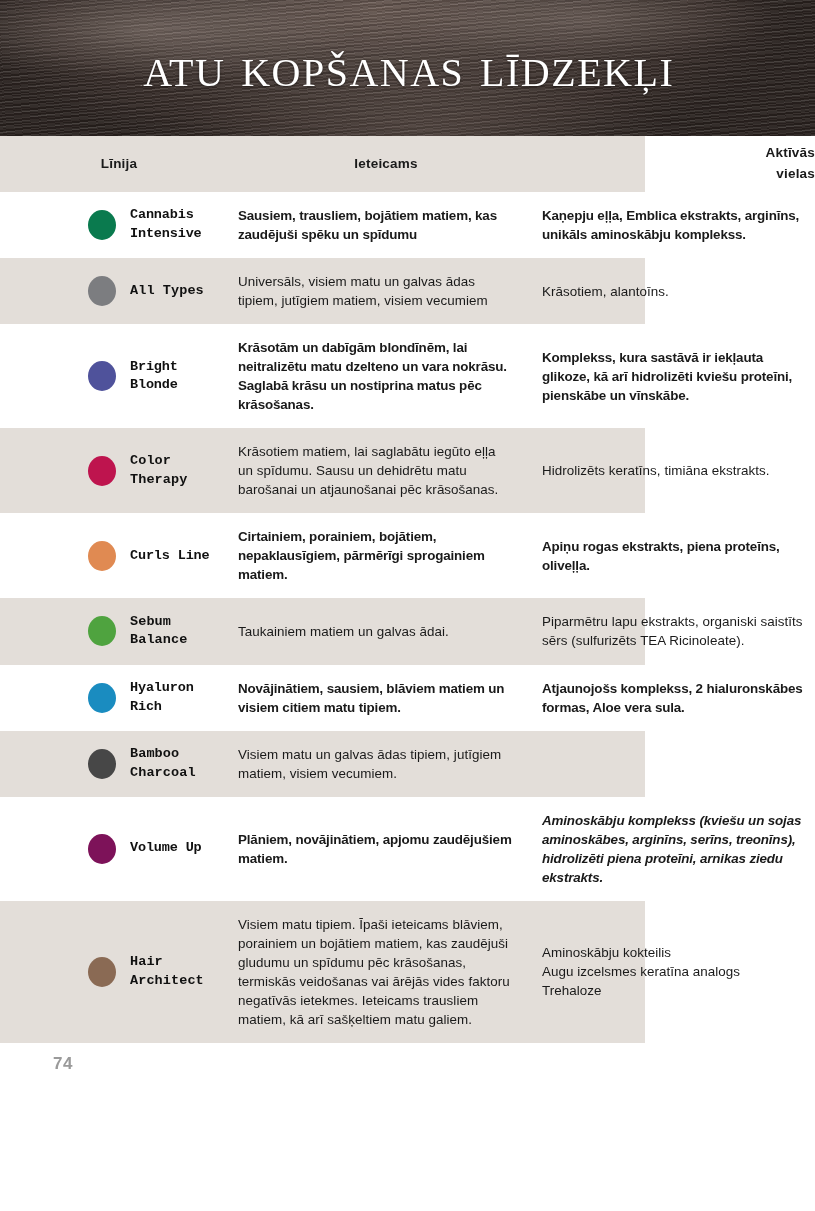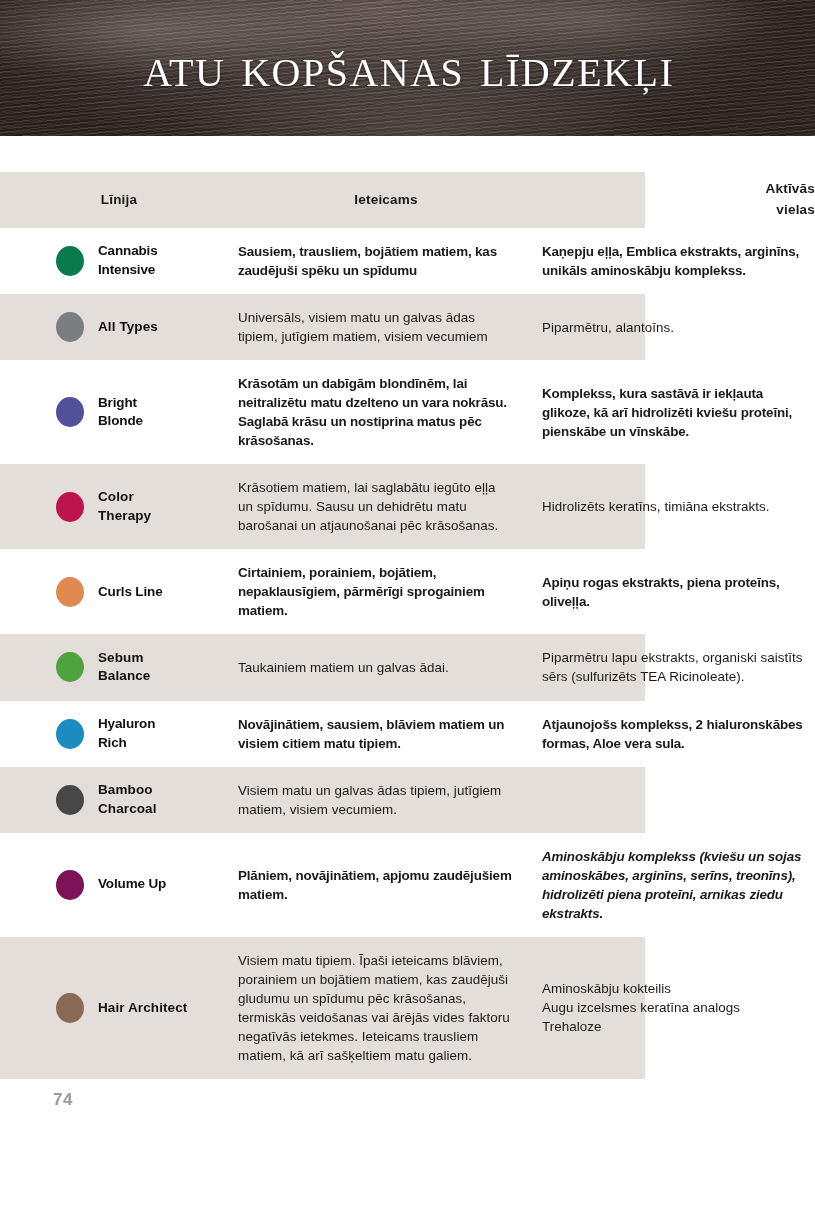--- a/index.html
+++ b/index.html
@@ -67,21 +67,20 @@
     text-transform: lowercase;
     white-space: nowrap;
     text-shadow: 0 1px 3px rgba(0,0,0,0.45);
   }
   .banner-title::first-letter { font-size: 1px; }
 
   
   .sheet {
     position: relative;
     width: 645px;
-    margin-top: 36px;
   }
   .thead {
     display: flex;
     background: #e3ded9;
     height: 56px;
     align-items: center;
   }
   .col-1 { width: 238px; flex: 0 0 238px; box-sizing: border-box; }
   .col-2 { width: 296px; flex: 0 0 296px; box-sizing: border-box; }
   .col-3 { width: 281px; flex: 0 0 281px; box-sizing: border-box; }
@@ -104,21 +103,22 @@
   .row.alt { background: #e3ded9; }
 
   .cell {
     box-sizing: border-box;
     display: flex;
     align-items: center;
     padding-top: 14px;
     padding-bottom: 14px;
   }
   .cell-line {
-    padding-left: 56px;
+    padding-left: 88px;
+    font-family: Liberation Mono, monospace;
   }
   .dot {
     width: 28px;
     height: 30px;
     border-radius: 50%;
     flex: 0 0 28px;
     margin-right: 14px;
   }
   .line-name {
     font-size: 13.5px;
@@ -202,21 +202,21 @@
         <div class="col-1 cell cell-line">
           <span class="dot" style="background: rgb(124, 125, 128);"></span>
           <div class="line-name">
             <div>All Types</div>
           </div>
         </div>
         <div class="col-2 cell cell-rec">
           <div class="body-text">Universāls, visiem matu un galvas ādas tipiem, jutīgiem matiem, visiem vecumiem</div>
         </div>
         <div class="col-3 cell cell-act">
-          <div class="body-text" style="white-space: pre-line;">Piparmētru, alantoīns.</div>
+          <div class="body-text" style="white-space: pre-line;">Krāsotiem, alantoīns.</div>
         </div>
       </div>
       <div class="row heavy">
         <div class="col-1 cell cell-line">
           <span class="dot" style="background: rgb(79, 82, 155);"></span>
           <div class="line-name">
             <div>Bright</div>
             <div>Blonde</div>
           </div>
         </div>

